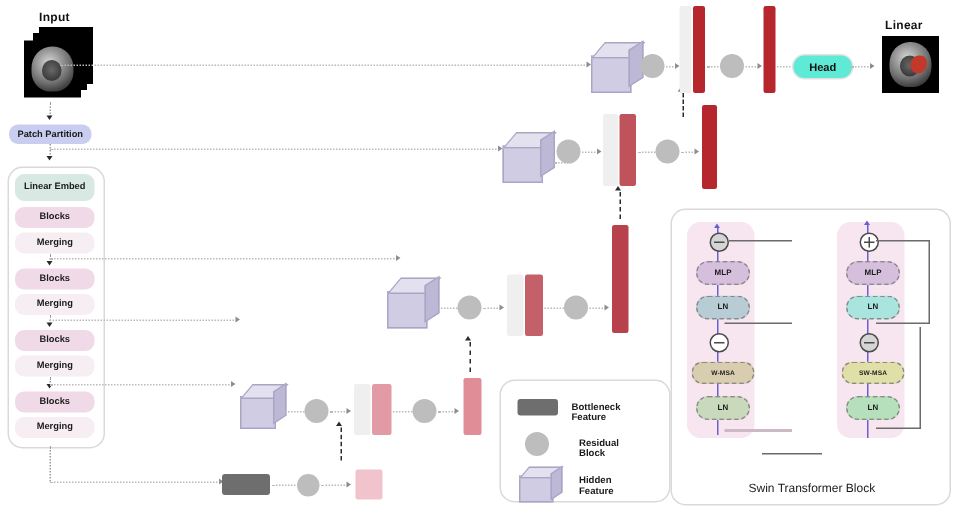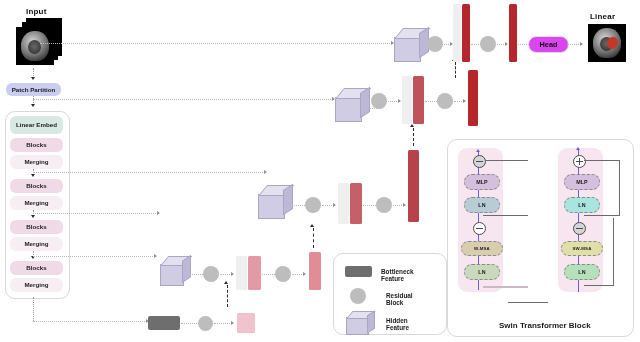--- a/index.html
+++ b/index.html
@@ -45,38 +45,38 @@
   
   .bottleneck{position:absolute;background:#6e6e6e;border-radius:2px;}
 
   
   .groupbox{position:absolute;border:1px solid #d9d9d9;border-radius:10px;background:#fff;}
 
   
   .legend-txt{position:absolute;font-size:6.4px;font-weight:bold;color:#1b1b1b;}
 
   
-  .headpill{position:absolute;background:#d946ef;border:1px solid #e2e2e2;border-radius:9px;
+  .headpill{position:absolute;background:#5eead4;border:1px solid #e2e2e2;border-radius:9px;
             display:flex;align-items:center;justify-content:center;font-size:7.4px;font-weight:bold;color:#111;}
 
   
   .swin-col{position:absolute;background:#f7e6ef;border-radius:9px;}
   .snode{position:absolute;border-radius:9px;border:1.1px dashed #8a8a8a;
          display:flex;align-items:center;justify-content:center;
          font-size:5.3px;font-weight:bold;color:#1b1b1b;letter-spacing:.1px;}
   .sarrow{position:absolute;border-left:1.2px solid #6a5fd0;width:0;}
   .sarrowhead{position:absolute;width:0;height:0;border-left:2.2px solid transparent;
               border-right:2.2px solid transparent;border-bottom:3px solid #6a5fd0;}
   .sumcirc{position:absolute;border-radius:50%;border:1.1px solid #4a4a4a;background:#fff;}
   .sumcirc.filled{background:#d5d5d5;}
   .sumcirc .hbar{position:absolute;left:18%;top:47%;width:64%;height:1px;background:#4a4a4a;}
   .sumcirc .vbar{position:absolute;top:18%;left:47%;height:64%;width:1px;background:#4a4a4a;}
   .skip{position:absolute;background:#6b6b6b;}
   .skip-l{position:absolute;background:#cdb9c6;}
-  .swin-title{position:absolute;font-size:8px;color:#1b1b1b;font-weight:bold;}
+  .swin-title{position:absolute;font-size:8px;color:#1b1b1b;font-weight:normal;}
 </style>
 </head>
 <body>
 
 <div class="lbl abs" style="left:26px;top:7px;">Input</div>
 
 <div class="abs" style="left:14px;top:18px;width:54px;height:48px;">
   <div class="mri" style="left:12px;top:0;width:36px;height:38px;"></div>
   <div class="mri" style="left:8px;top:4px;width:36px;height:38px;"></div>
   <div class="mri" style="left:2px;top:9px;width:38px;height:38px;">

